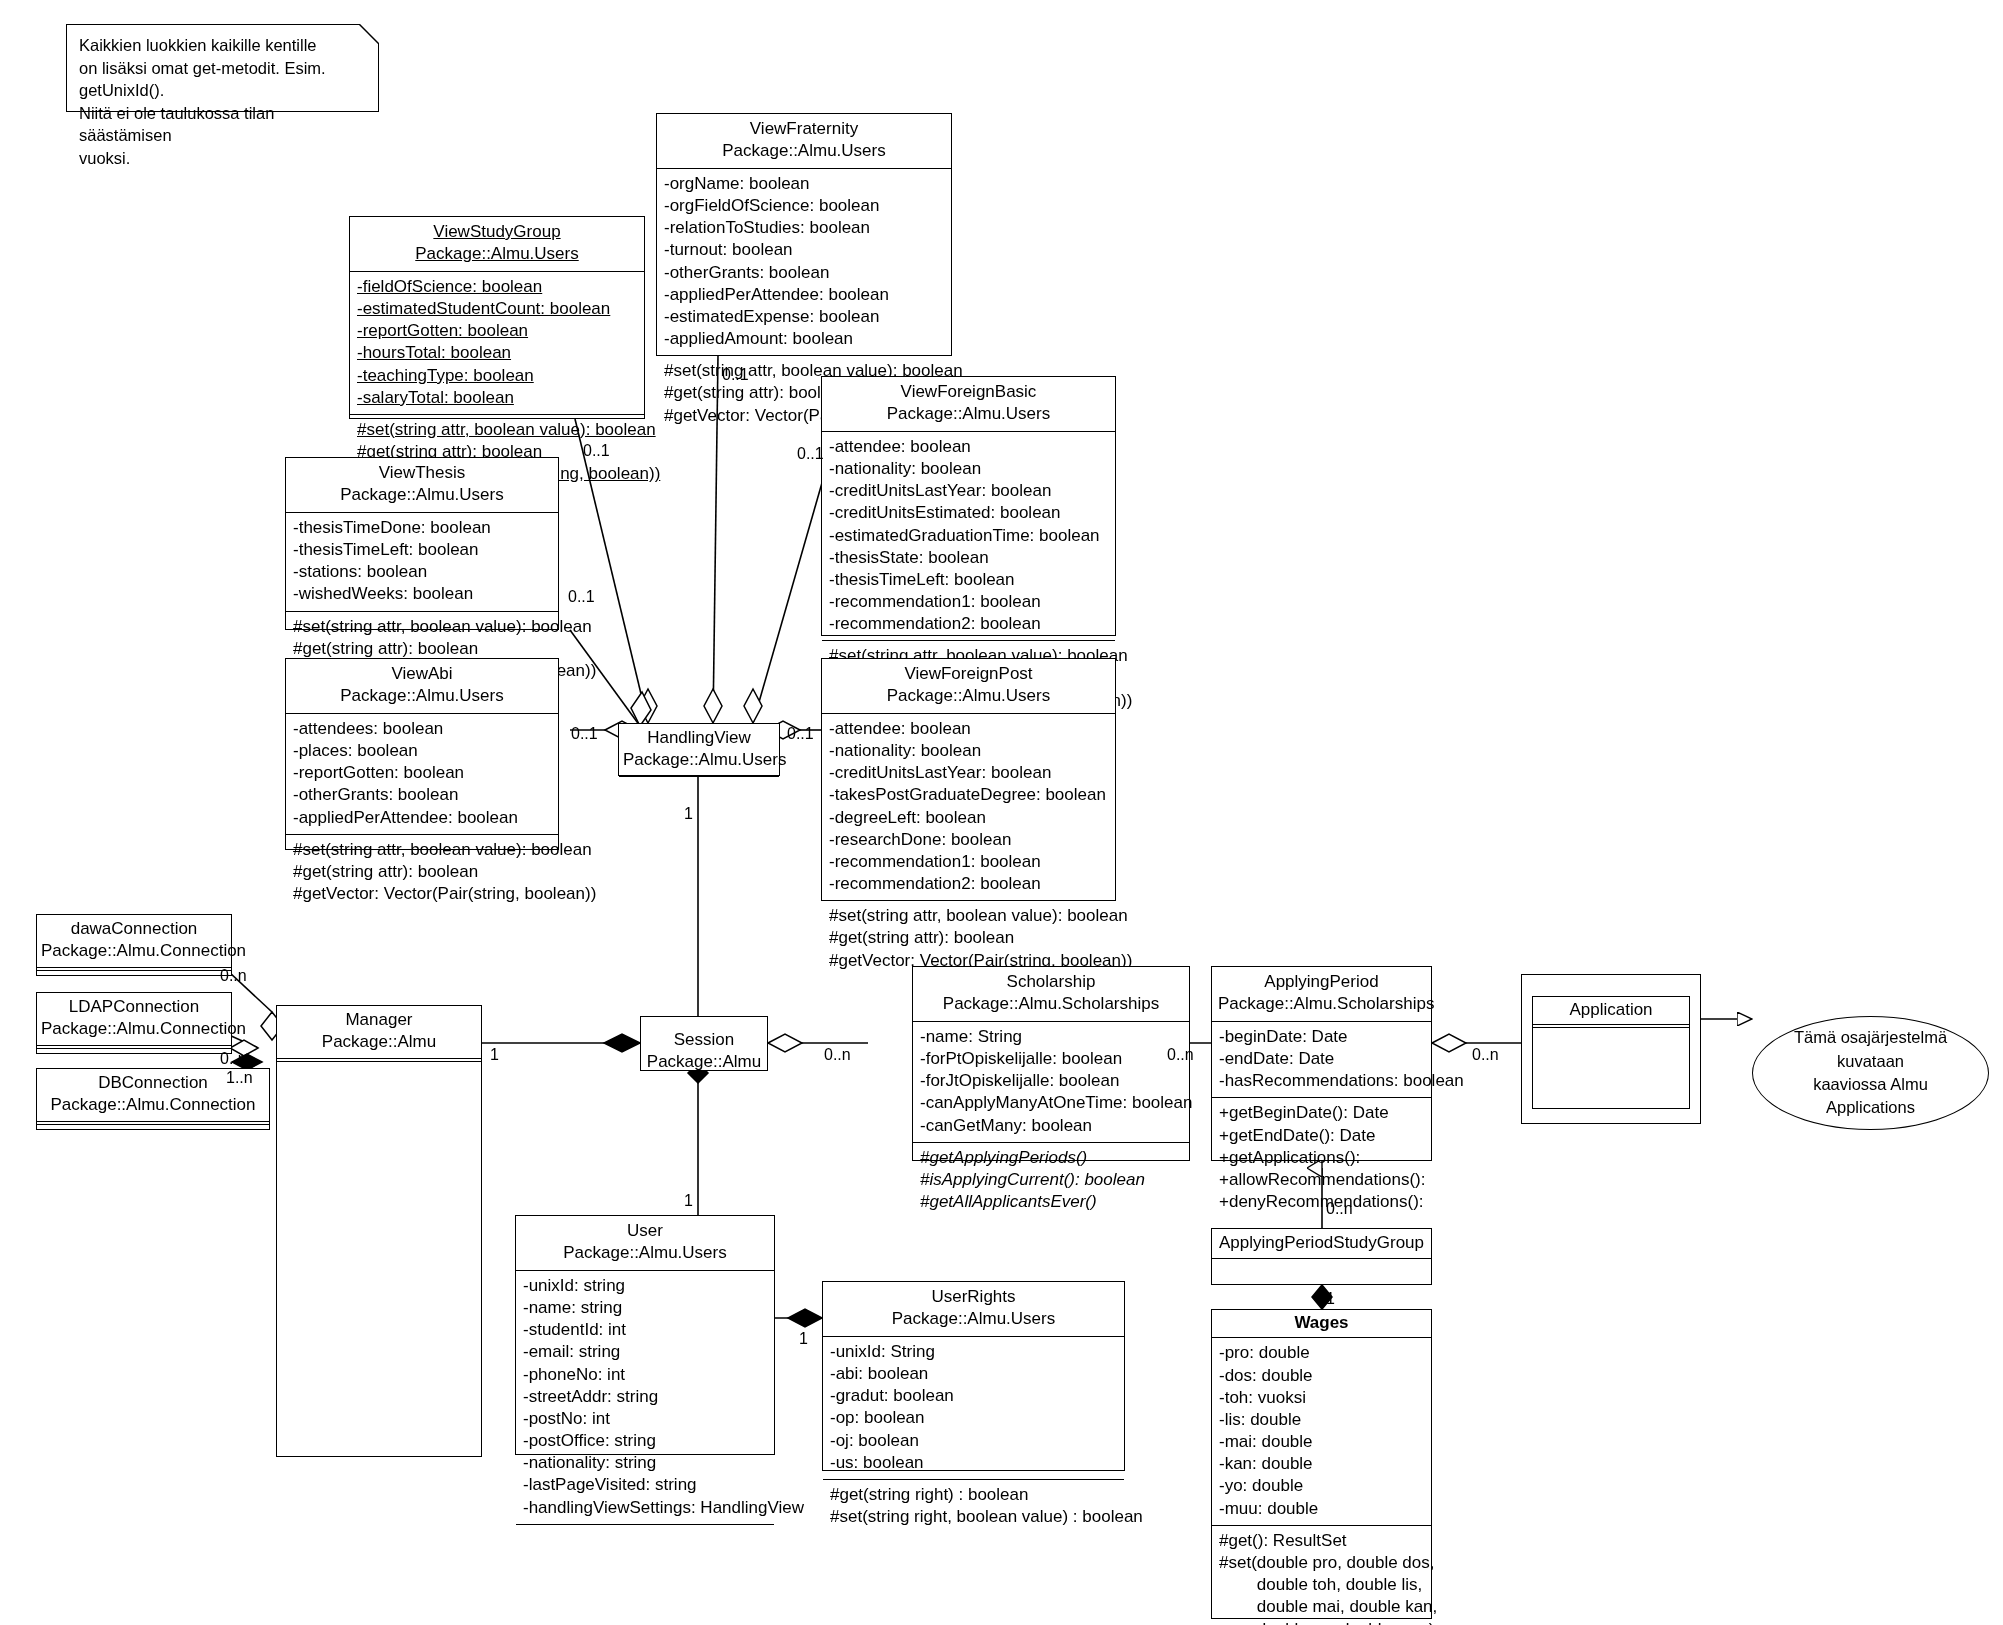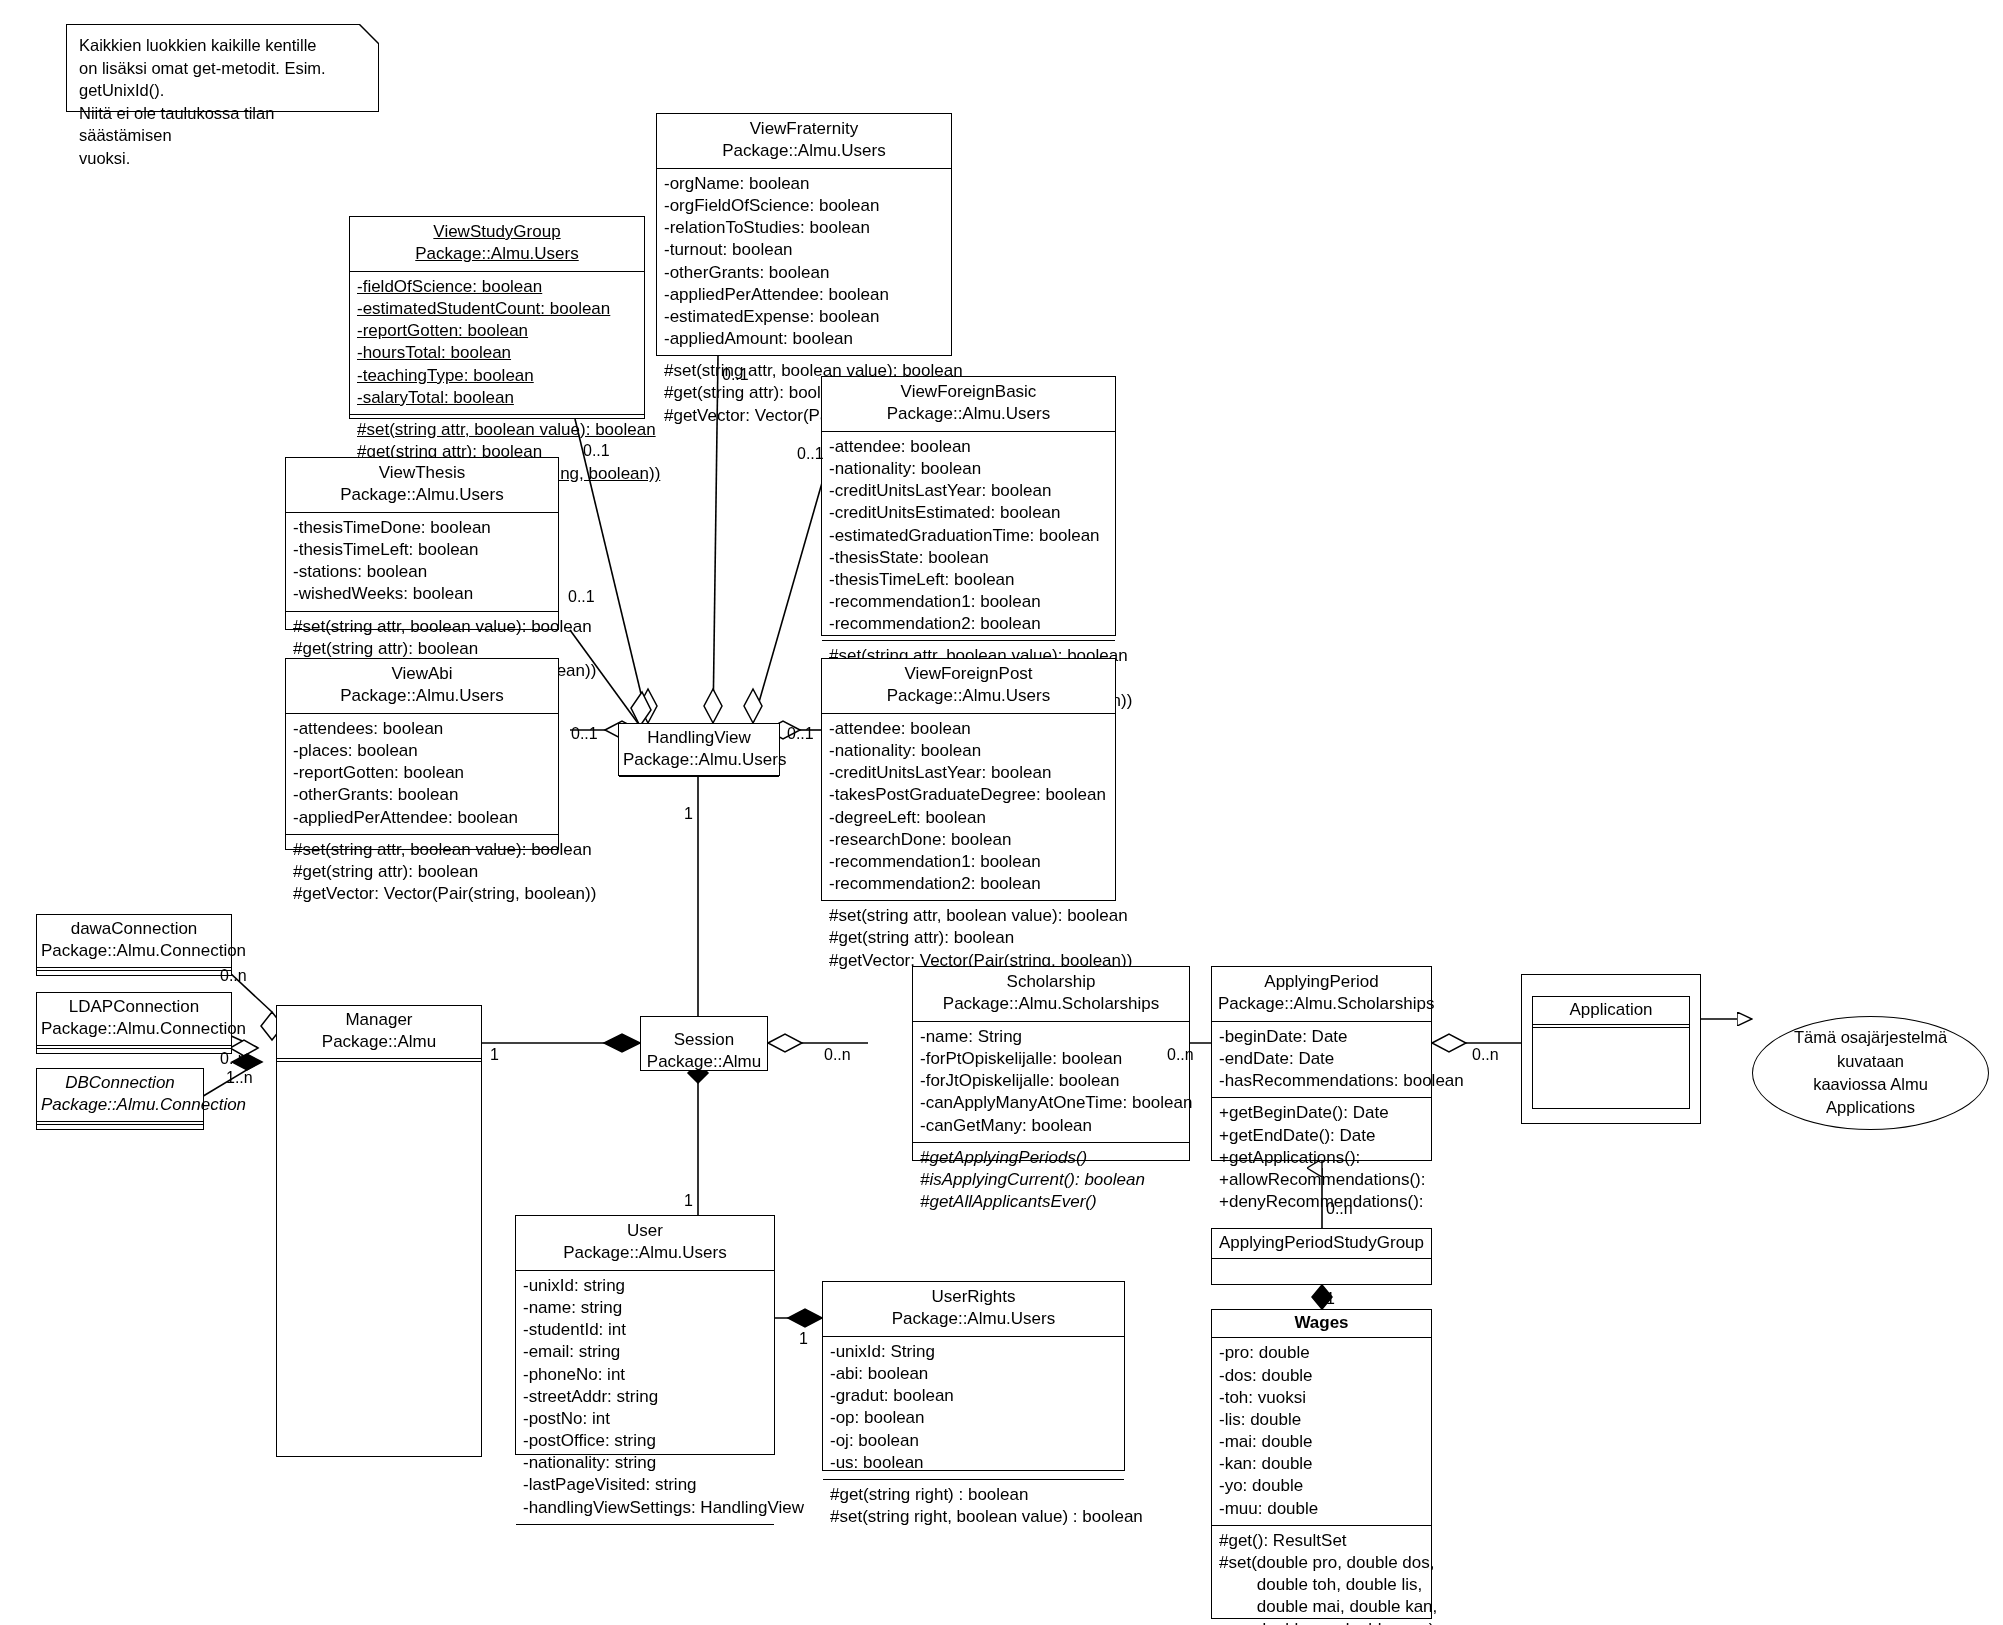--- a/index.html
+++ b/index.html
@@ -278,21 +278,21 @@
 
   <div class="cls" style="left:36px;top:992px;width:196px;height:62px;">
     <div class="hdr" style="padding:3px 4px 4px 4px;">
       <span class="nm">LDAPConnection</span>
       <span class="pk">Package::Almu.Connection</span>
     </div>
     <div class="dblline"></div>
     <div class="sec empty" style="border-top:none;"></div>
   </div>
 
-  <div class="cls" style="left:36px;top:1068px;width:168px;height:62px;font-style:italic;">
+  <div class="cls" style="left:36px;top:1068px;width:234px;height:62px;">
     <div class="hdr" style="padding:3px 4px 4px 4px;">
       <span class="nm">DBConnection</span>
       <span class="pk">Package::Almu.Connection</span>
     </div>
     <div class="dblline"></div>
     <div class="sec empty" style="border-top:none;"></div>
   </div>
 
   <div class="cls" style="left:276px;top:1005px;width:206px;height:452px;">
     <div class="hdr" style="padding:3px 4px 4px 4px;">

